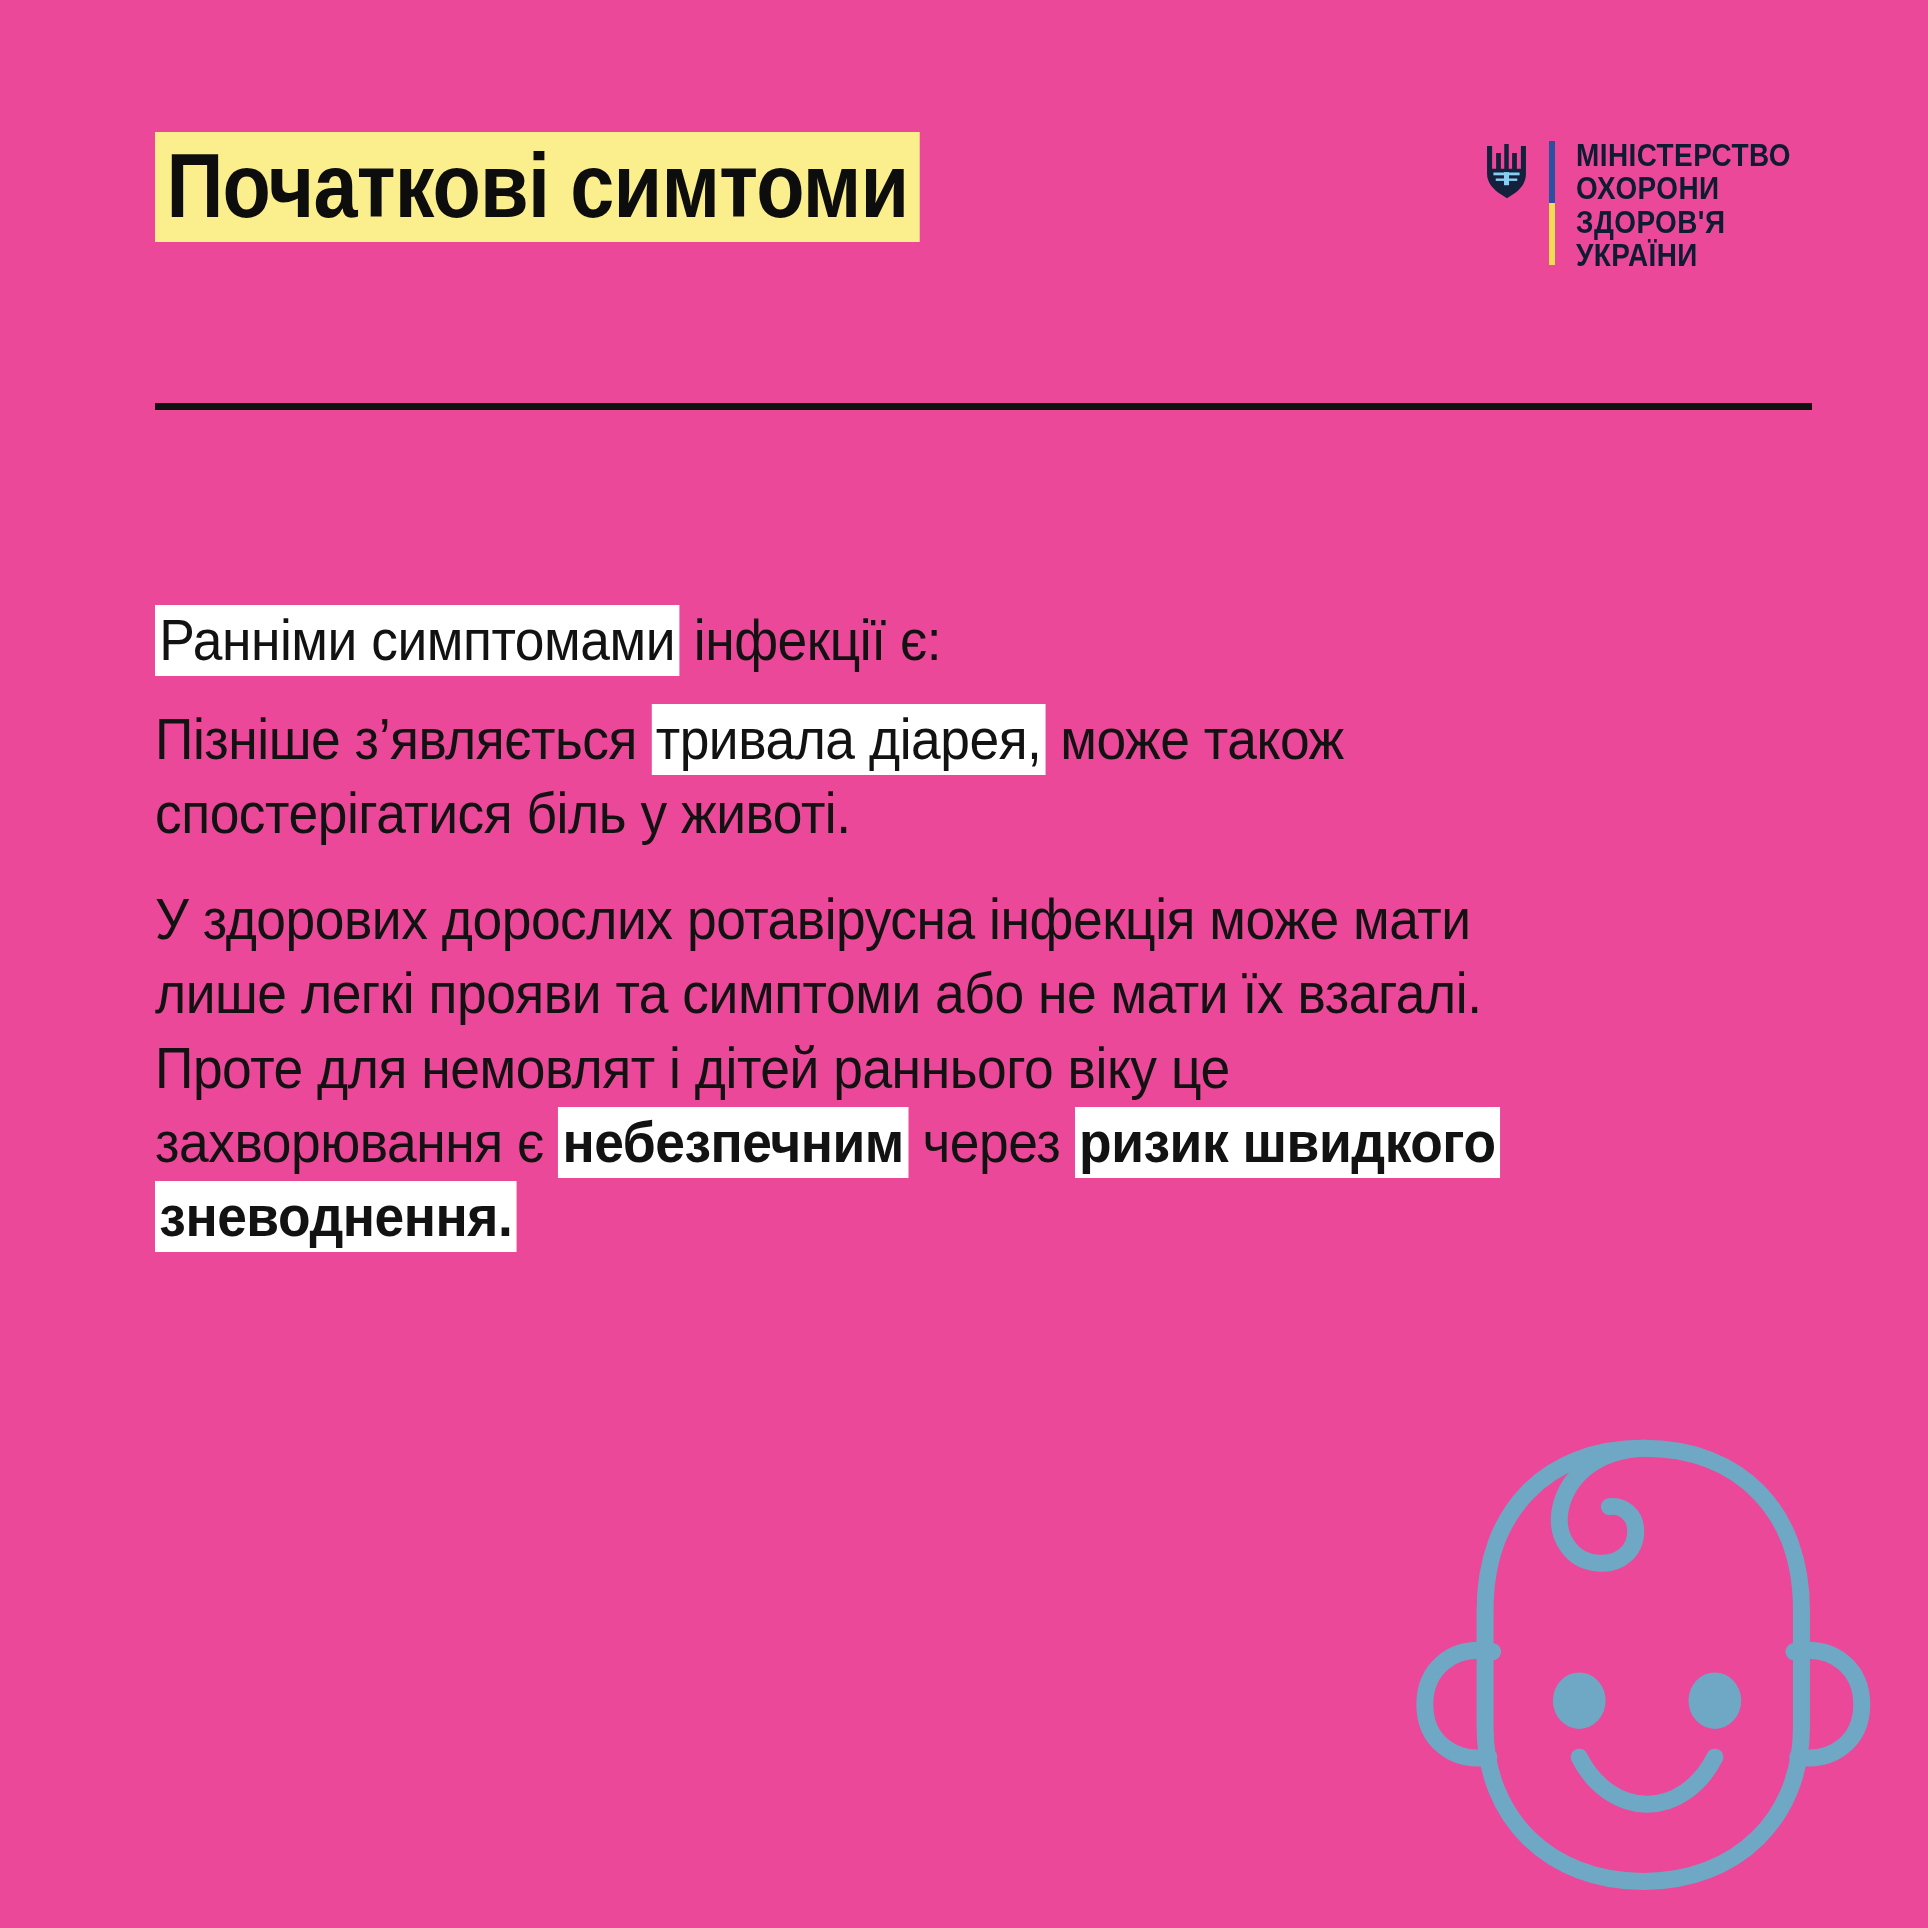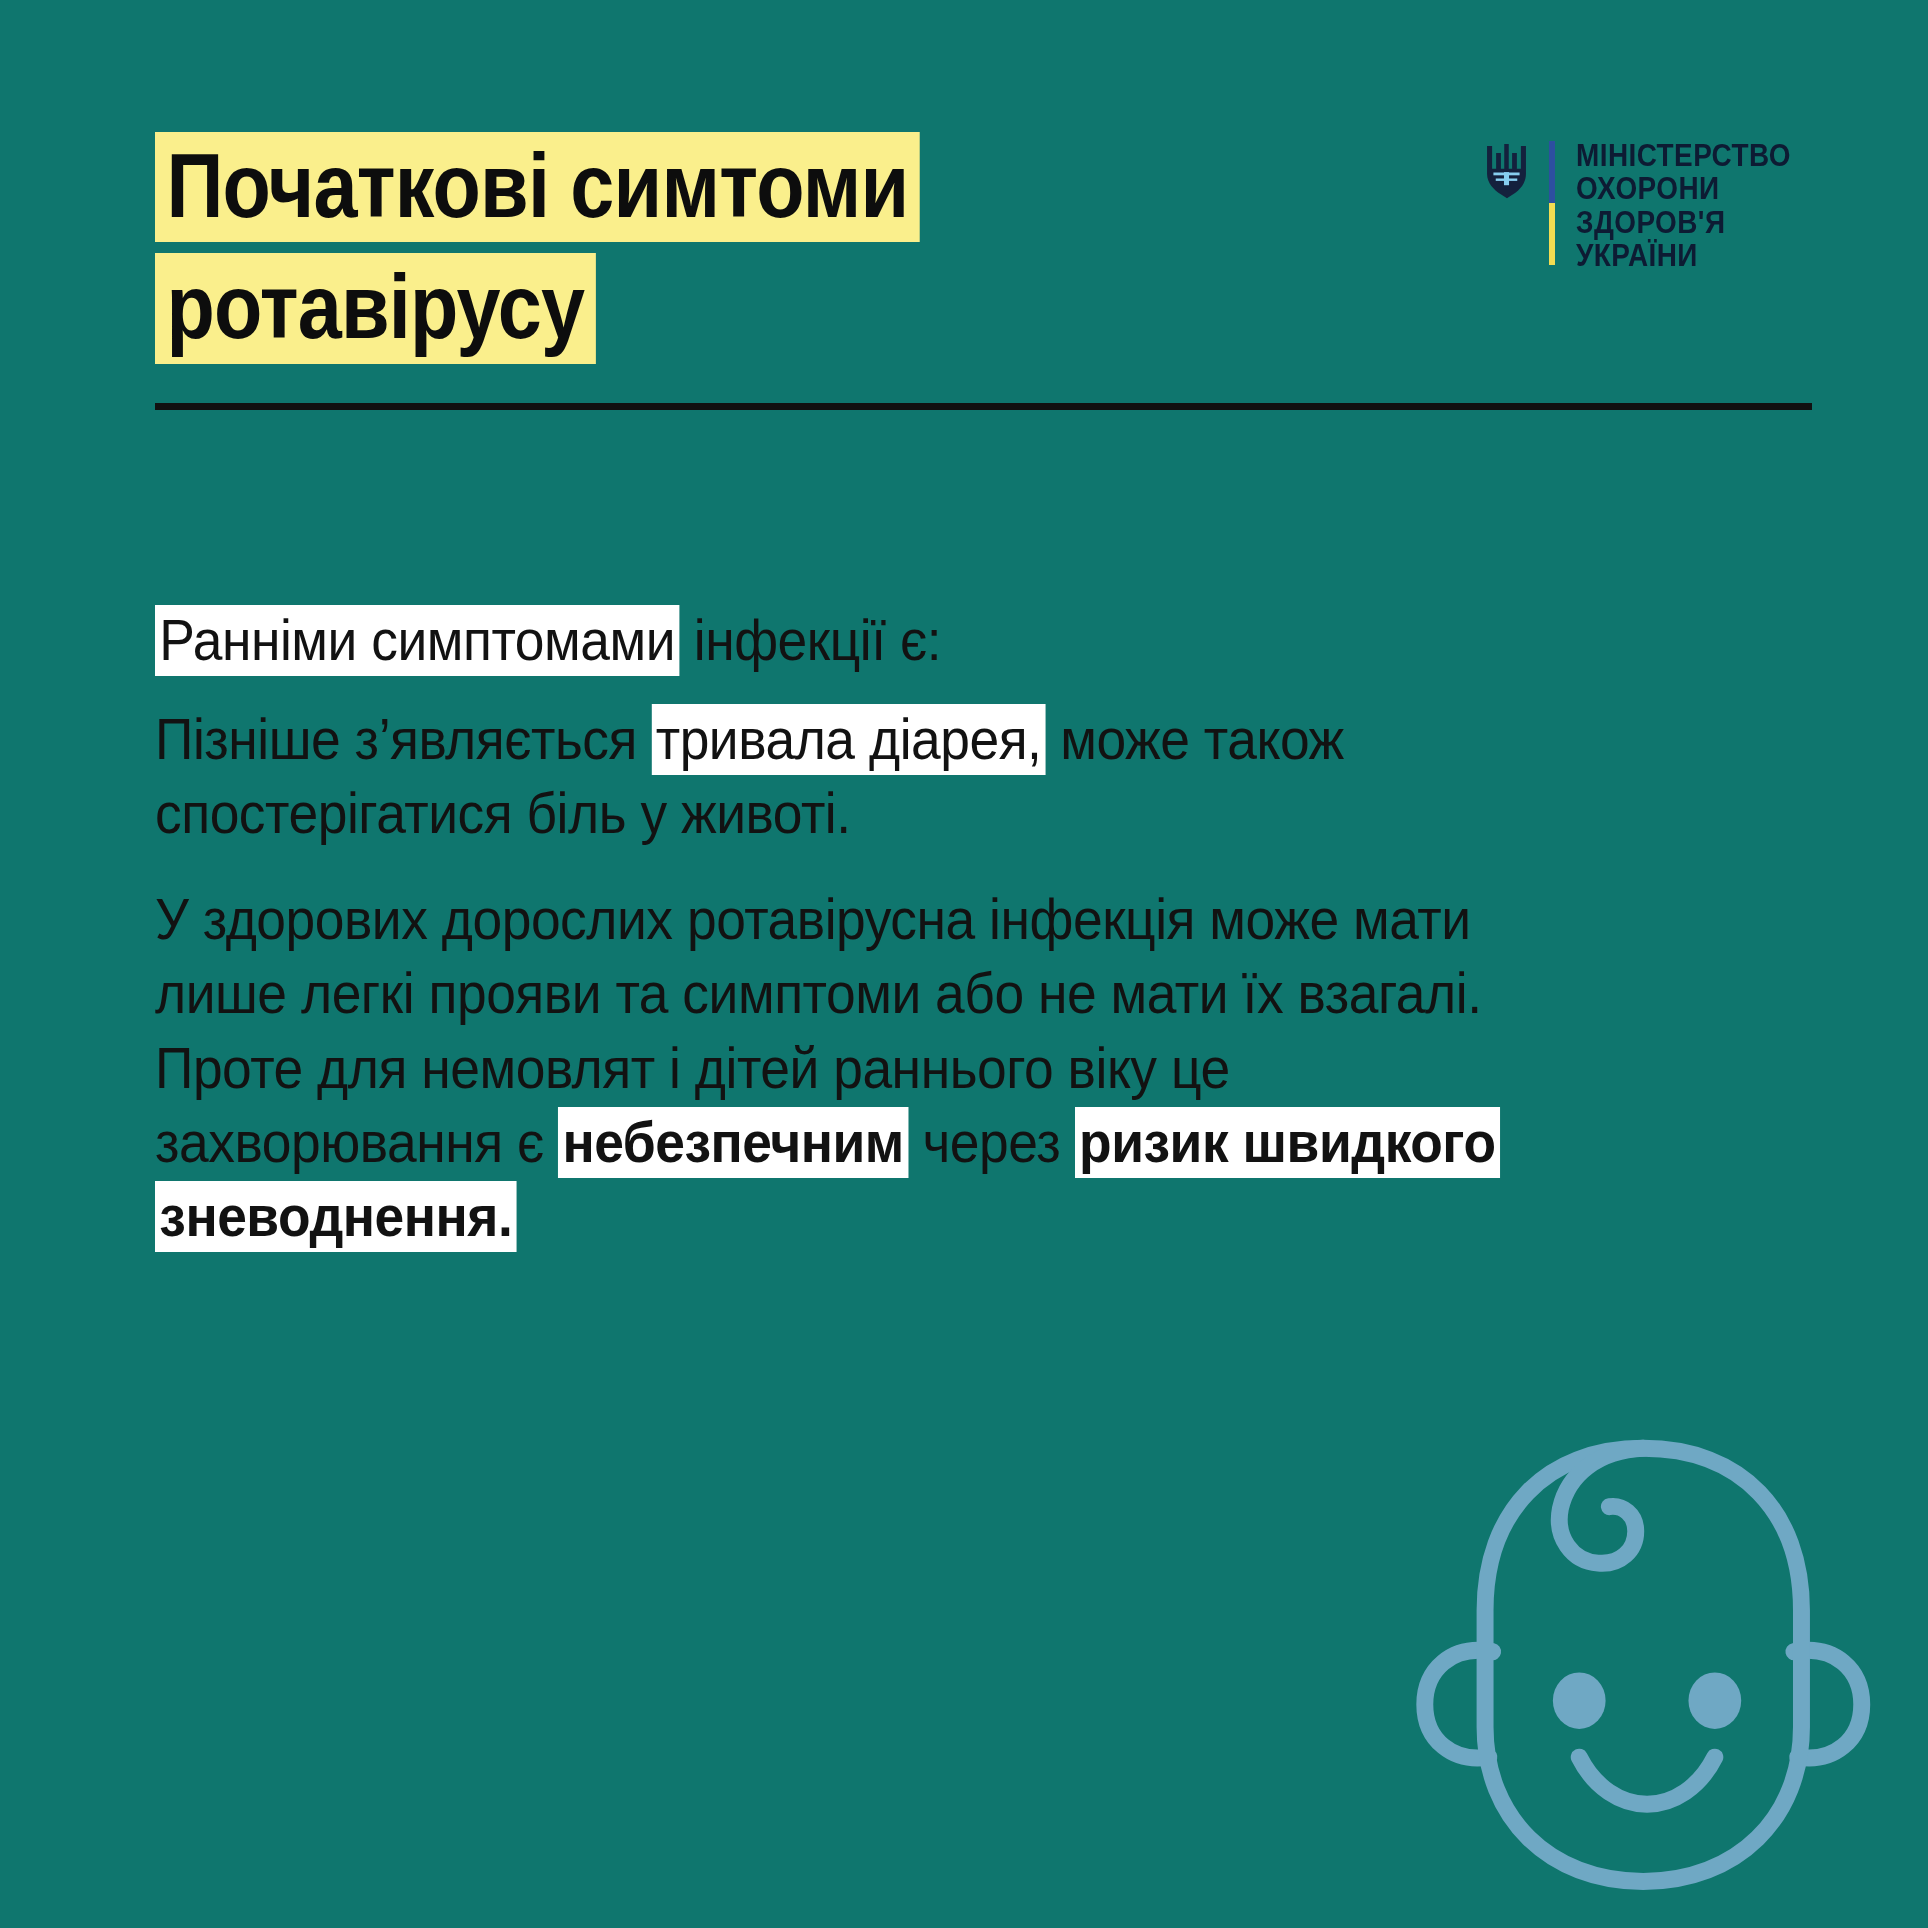--- a/index.html
+++ b/index.html
@@ -12,21 +12,21 @@
     background: #87cef0;
     font-family: "Liberation Sans", "DejaVu Sans", sans-serif;
     overflow: hidden;
     position: relative;
   }
 
   
   .poster {
     position: absolute;
     inset: 0;
-    background: #0f766e;
+    background: #ec4899;
     overflow: hidden;
   }
 
   
   .header {
     position: absolute;
     left: 0; right: 0; top: 0;
     height: 433px;
   }
 
@@ -168,23 +168,20 @@
 <body>
 
 <div class="poster">
 
   <div class="header">
 
     <div class="title-block">
       <span class="title-line">
         <span class="hl">Початкові симтоми</span>
       </span>
-      <span class="title-line">
-        <span class="hl">ротавірусу</span>
-      </span>
     </div>
 
     <div class="logo">
       <svg class="logo-tryzub" viewBox="0 0 46 66" aria-hidden="true">
         <g fill="#14213d">
           <path d="M2.2 3.0 h5.4 v24.5 h4.3 V10.5 h5.1 v17.0 h3.6 V0.8 h4.8 v26.7 h3.6 V10.5 h5.1 v17.0 h4.3 V3.0 h5.4 v30.0 c0 9.6 -6.2 17.0 -14.1 22.0 l-6.2 4.0 -6.2 -4.0 C9.4 50.0 2.2 42.6 2.2 33.0 Z"></path>
         </g>
         <g fill="#87cef0">
           <rect x="9.0" y="31.4" width="28.0" height="3.0"></rect>
           <rect x="11.5" y="37.8" width="23.0" height="2.6"></rect>

